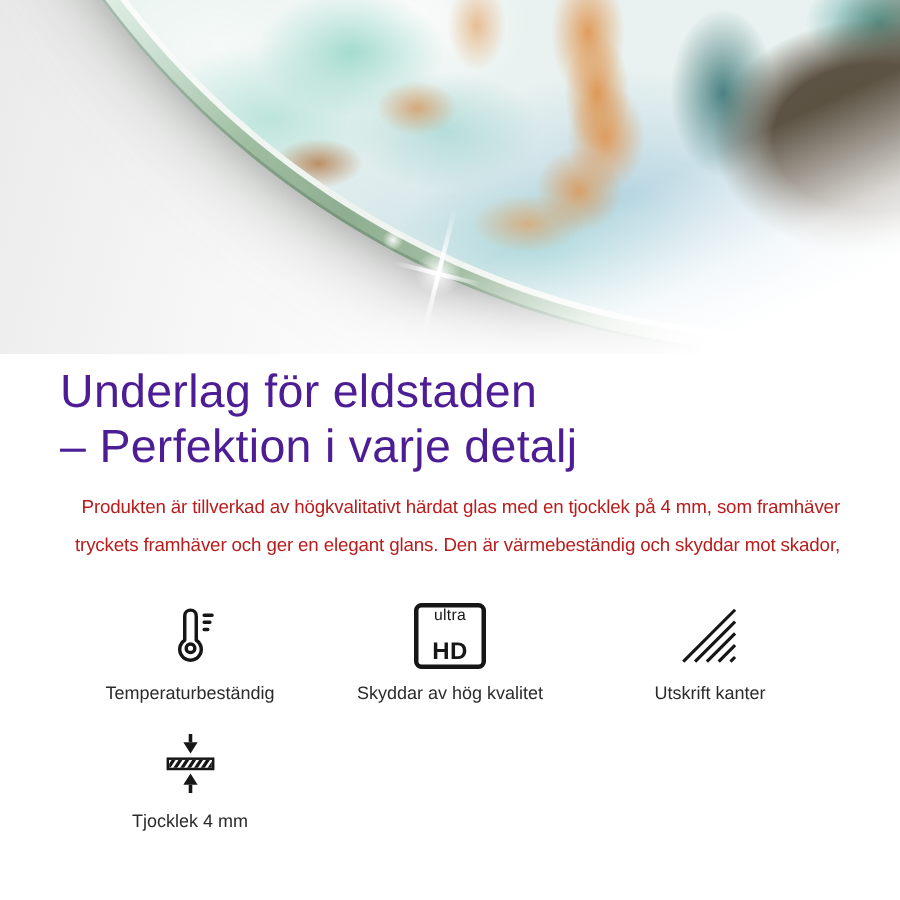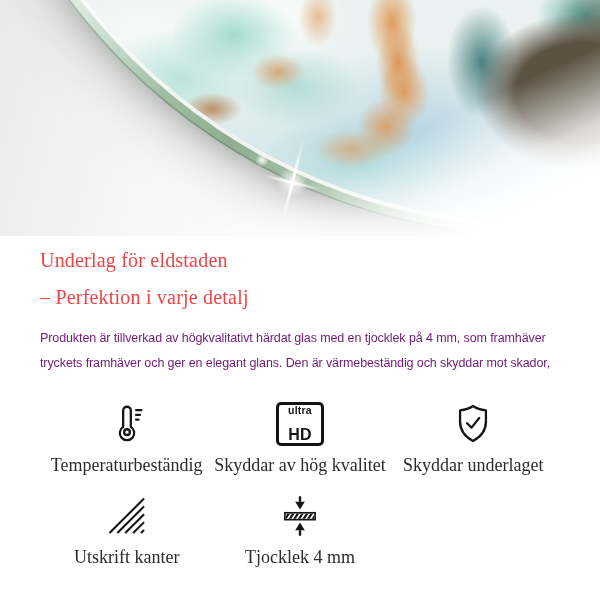--- a/index.html
+++ b/index.html
@@ -84,43 +84,43 @@
     background:linear-gradient(to right,rgba(255,255,255,0) 0%,#fff 45%,#fff 55%,rgba(255,255,255,0) 100%);
     transform:rotate(14deg);
   }
   .sparkle-small{position:absolute;left:262px;top:160px;width:14px;height:14px;margin:-7px;border-radius:50%;
     background:radial-gradient(circle,rgba(255,255,255,0.9) 0%,rgba(255,255,255,0) 70%);}
 
   
   .content{padding:0 40px;}
   h1{
     margin:6px 0 10px 0;
-    font-family:Liberation Serif, serif;
-    font-weight:400;color:#ef4444;
-    font-size:20px;line-height:37px;letter-spacing:0.2px;
+    font-family:Liberation Sans, sans-serif;
+    font-weight:400;color:#4c1d95;
+    font-size:31px;line-height:37px;letter-spacing:0.2px;
   }
   h1 span{display:block;}
-  .desc{margin:0;color:#701a75;font-size:12.5px;line-height:25px;letter-spacing:-0.1px;}
+  .desc{margin:0;color:#b91c1c;font-size:12.5px;line-height:25px;letter-spacing:-0.1px;text-align:right;}
   .desc span{display:block;white-space:nowrap;}
 
   
   .features{
     margin-top:22px;
     display:grid;grid-template-columns:repeat(3,1fr);row-gap:14px;
   }
   .feature{display:flex;flex-direction:column;align-items:center;}
   .f-icon{height:52px;display:flex;align-items:center;justify-content:center;color:#161616;}
-  .f-label{margin-top:5px;font-size:18px;color:#2b2b2b;font-family:Liberation Serif, serif;}
+  .f-label{margin-top:5px;font-size:12px;color:#2b2b2b;}
   svg.icon{stroke:#161616;fill:none;stroke-width:2.4;}
   .uhd{
     width:42px;height:38px;border:3px solid #161616;border-radius:5px;
     display:flex;flex-direction:column;align-items:center;justify-content:center;
     color:#161616;line-height:1;
   }
-  .uhd .t1{font-size:10.5px;font-weight:700;letter-spacing:0.2px;}
+  .uhd .t1{font-size:10.5px;font-weight:400;letter-spacing:0.2px;}
   .uhd .t2{font-size:16px;font-weight:800;margin-top:12px;letter-spacing:0.3px;}
 </style>
 </head>
 <body>
 
 <div class="hero">
   <div class="glass">
     <div class="glass-inner">
       <div class="art"></div>
     </div>
@@ -161,29 +161,20 @@
     <div class="feature">
       <div class="f-icon">
         <div class="uhd">
           <span class="t1">ultra</span>
           <span class="t2">HD</span>
         </div>
       </div>
       <div class="f-label">Skyddar av hög kvalitet</div>
     </div>
 
-    <div class="feature">
-      <div class="f-icon">
-        <svg class="icon" width="46" height="46" viewBox="0 0 48 48" stroke-linecap="round" stroke-linejoin="round">
-          <path d="M24,5.2 C27.5,7.6 32.5,9.2 37.5,9.8 V21.5 C37.5,30.8 32,37.6 24,41.8 C16,37.6 10.5,30.8 10.5,21.5 V9.8 C15.5,9.2 20.5,7.6 24,5.2 Z"></path>
-          <path d="M17.8,23.2 L22.5,27.8 L30.5,17.8"></path>
-        </svg>
-      </div>
-      <div class="f-label">Skyddar underlaget</div>
-    </div>
 
 
     <div class="feature">
       <div class="f-icon">
         <svg class="icon" width="42" height="42" viewBox="0 0 48 48" stroke-width="4.2">
           <path d="M4,43.5 L43.5,4"></path>
           <path d="M13,43.5 L43.5,13"></path>
           <path d="M22,43.5 L43.5,22"></path>
           <path d="M31,43.5 L43.5,31"></path>
           <path d="M40,43.5 L43.5,40"></path>

